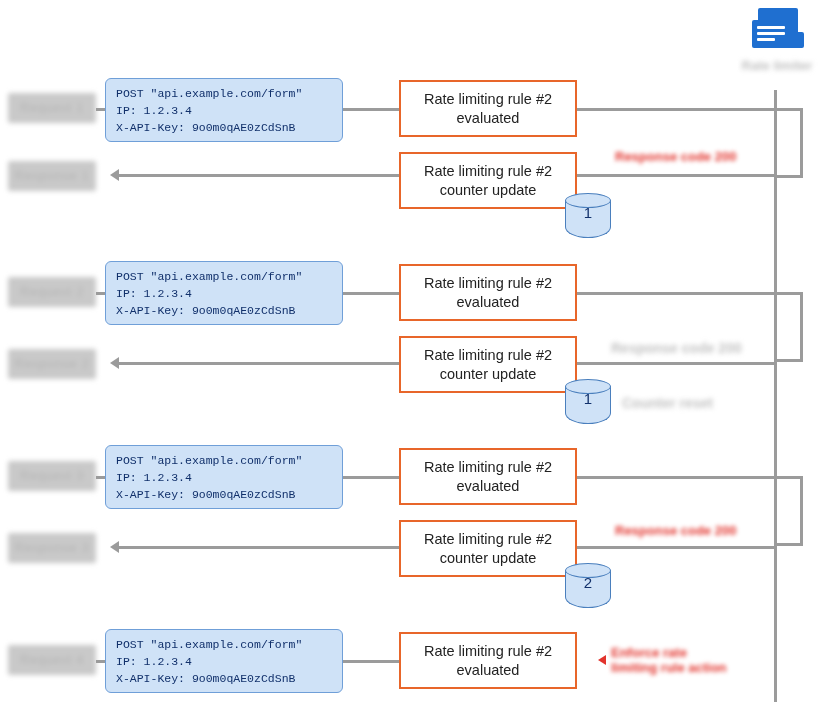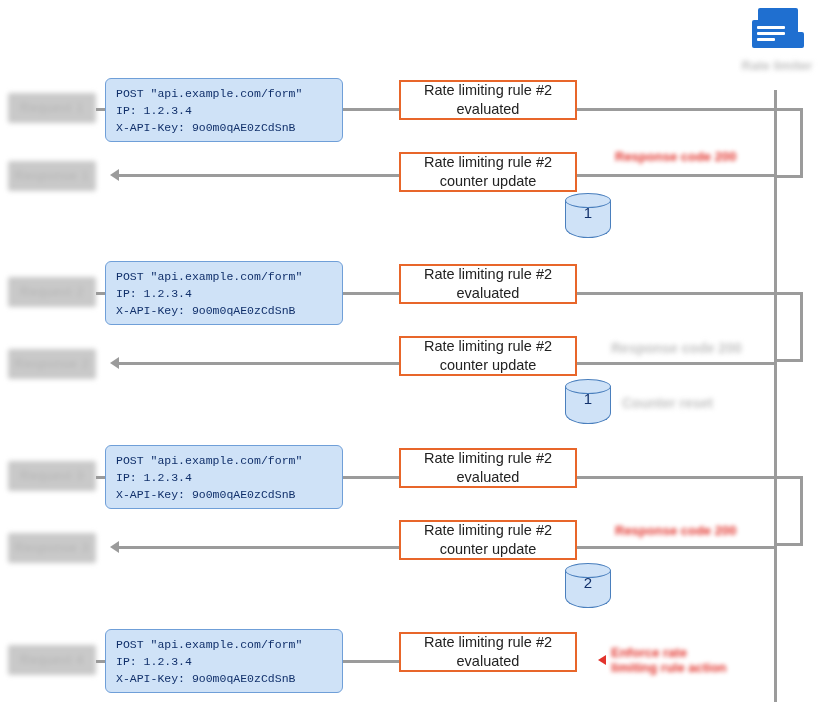--- a/index.html
+++ b/index.html
@@ -49,21 +49,21 @@
     font-family: "Liberation Mono", monospace;
     font-size: 11.5px;
     line-height: 17px;
     color: #11306b;
     white-space: pre;
   }
 
   
   .rule-box {
     width: 178px;
-    height: 40px;
+    height: 57px;
     background: #ffffff;
     border: 2.5px solid #e8662a;
     display: flex;
     align-items: center;
     justify-content: center;
     text-align: center;
     font-size: 14.5px;
     color: #222222;
     line-height: 19px;
     padding: 0 6px;

